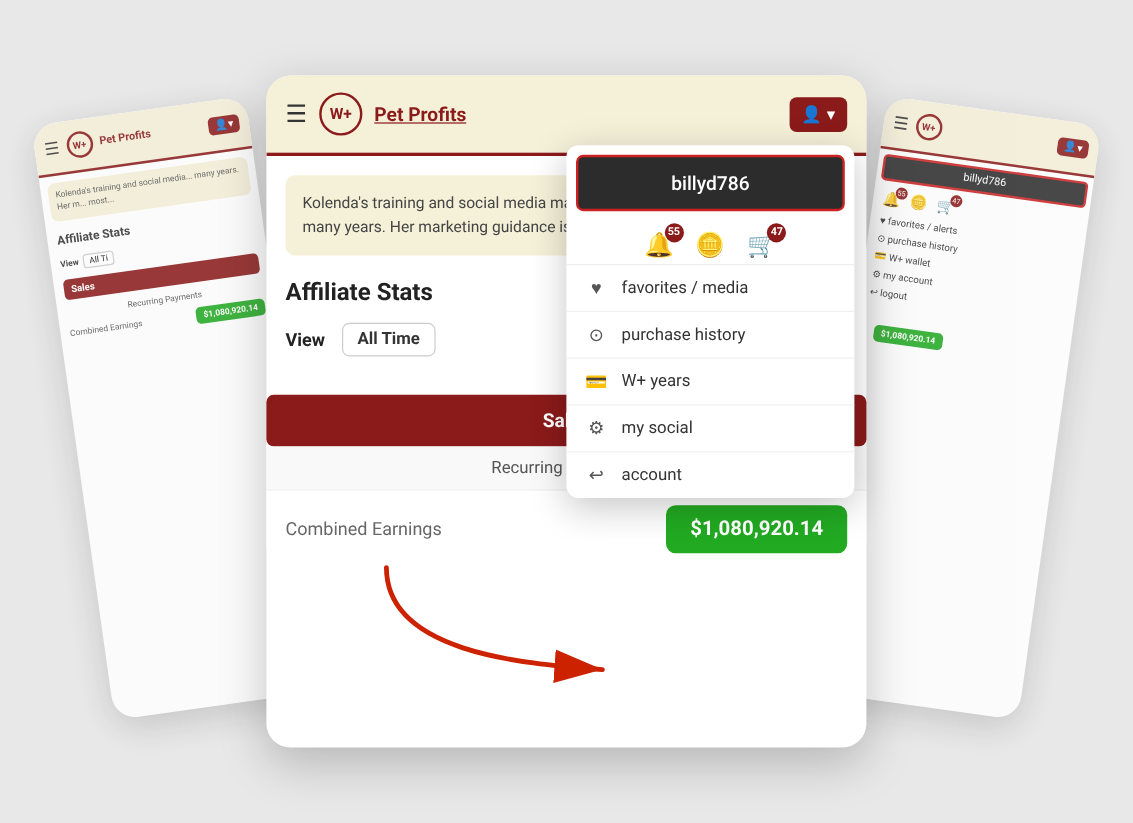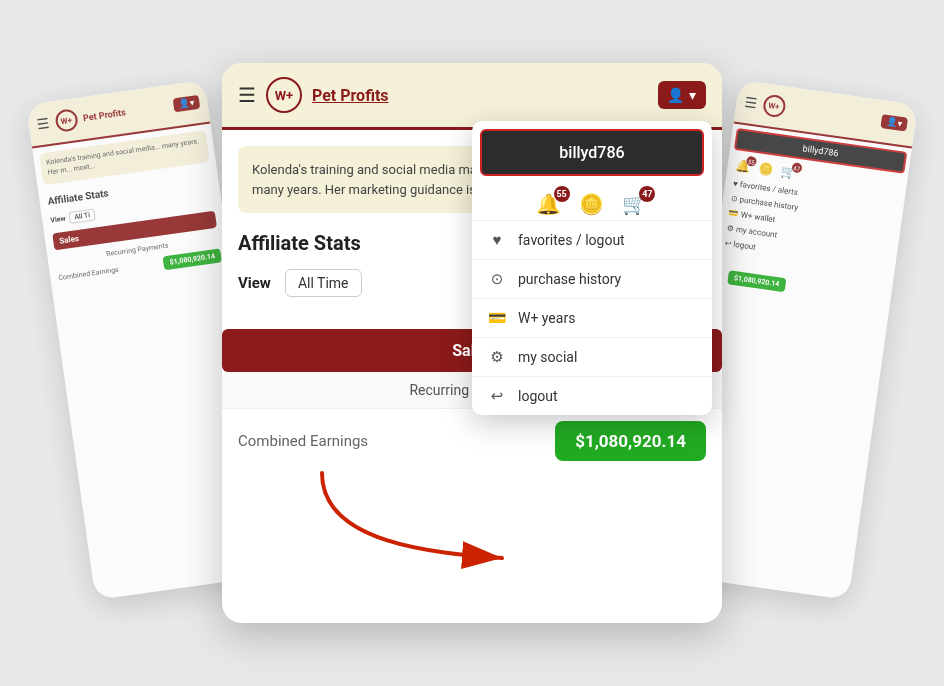--- a/index.html
+++ b/index.html
@@ -300,20 +300,21 @@
       font-weight: bold;
       color: #222;
     }
 
     .view-select {
       border: 1.5px solid #ccc;
       border-radius: 6px;
       padding: 5px 12px;
       font-size: 14px;
       color: #333;
+      font-weight: bold;
     }
 
     .sales-bar {
       background: #8b1a1a;
       color: white;
       text-align: center;
       padding: 12px;
       font-size: 16px;
       font-weight: bold;
       border-radius: 6px;
@@ -523,37 +524,37 @@
       <div class="icon-with-badge">
         <span>🪙</span>
       </div>
       <div class="icon-with-badge">
         <span>🛒</span>
         <span class="badge">47</span>
       </div>
     </div>
     <div class="dropdown-item">
       <span class="item-icon">♥</span>
-      <span>favorites / logout</span>
+      <span>favorites / media</span>
     </div>
     <div class="dropdown-item">
       <span class="item-icon">⊙</span>
       <span>purchase history</span>
     </div>
     <div class="dropdown-item">
       <span class="item-icon">💳</span>
       <span>W+ years</span>
     </div>
     <div class="dropdown-item">
       <span class="item-icon">⚙</span>
       <span>my social</span>
     </div>
     <div class="dropdown-item">
       <span class="item-icon">↩</span>
-      <span>logout</span>
+      <span>account</span>
     </div>
   </div>
 
   <div class="main-content">
     <div class="quote-box">Kolenda's training and social media marketing strategies have worked for many years. Her marketing guidance is some of the most...</div>
     <div class="affiliate-title">Affiliate Stats</div>
     <div class="view-row">
       <span class="view-label">View</span>
       <span class="view-select">All Time</span>
     </div>

